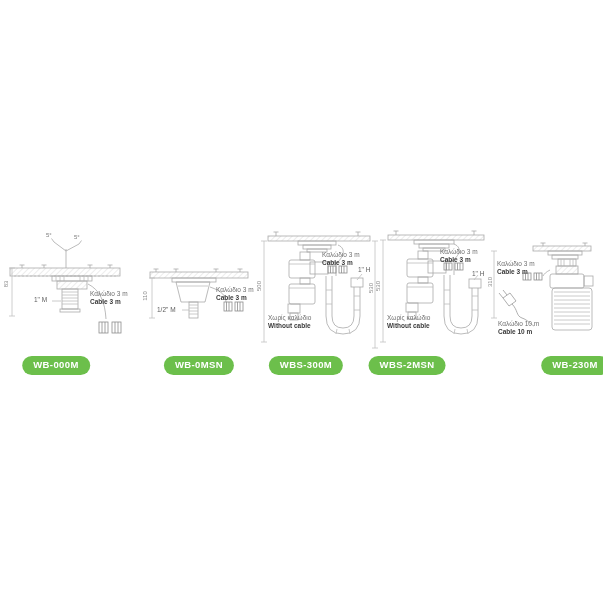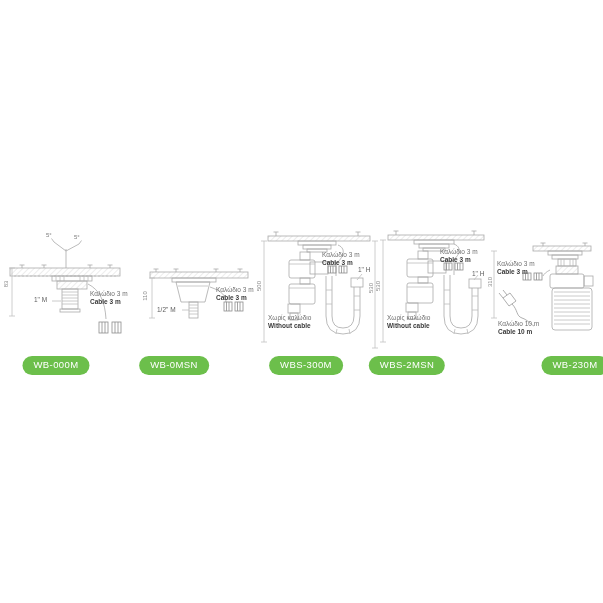--- a/index.html
+++ b/index.html
@@ -7,21 +7,21 @@
        font-family:"Liberation Sans", sans-serif;}
   .stage{position:absolute;inset:0;background:#fff;}
   .panel{position:absolute;}
   .panel svg{position:absolute;left:0;top:0;overflow:visible;}
   .t{position:absolute;font-size:6.5px;line-height:1.2;color:#6f6f6f;white-space:nowrap;}
   .b{font-weight:bold;color:#3a3a3a;}
   .sm{font-size:6px;color:#7c7c7c;}
   .dim{position:absolute;font-size:6px;color:#8a8a8a;white-space:nowrap;
        transform:translate(-50%,-50%) rotate(-90deg);}
   .badge{position:absolute;top:356px;transform:translateX(-50%);
-         background:var(--green,#6cbf4b);color:#fff;font-weight:normal;
+         background:var(--green,#6cbf4b);color:#fff;font-weight:bold;
          font-size:9.5px;letter-spacing:.4px;padding:4px 11px 5px;
          border-radius:10px;line-height:1;white-space:nowrap;cursor:pointer;}
 </style>
 </head>
 <body>
 
 <div class="stage">
 
   <svg width="0" height="0" style="position:absolute">
     <defs>
@@ -241,18 +241,18 @@
       </g>
     </svg>
     <span class="t" style="left:7px;top:18px">Καλώδιο 3 m</span>
     <span class="t b" style="left:7px;top:26px">Cable 3 m</span>
     <span class="dim" style="left:0px;top:40px">310</span>
     <span class="t" style="left:8px;top:78px">Καλώδιο 10 m</span>
     <span class="t b" style="left:8px;top:86px">Cable 10 m</span>
   </div>
 
   <div class="badge" style="left:56px">WB-000M</div>
-  <div class="badge" style="left:174px">WB-0MSN</div>
+  <div class="badge" style="left:199px">WB-0MSN</div>
   <div class="badge" style="left:306px">WBS-300M</div>
   <div class="badge" style="left:407px">WBS-2MSN</div>
   <div class="badge" style="left:575px">WB-230M</div>
 
 </div>
 
 </body></html>

